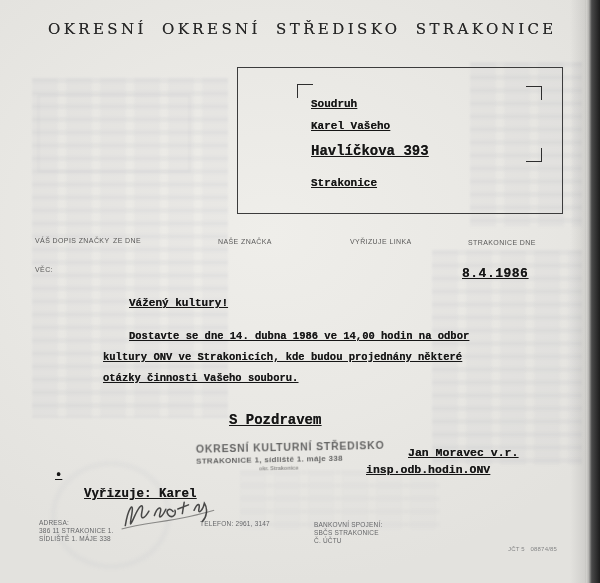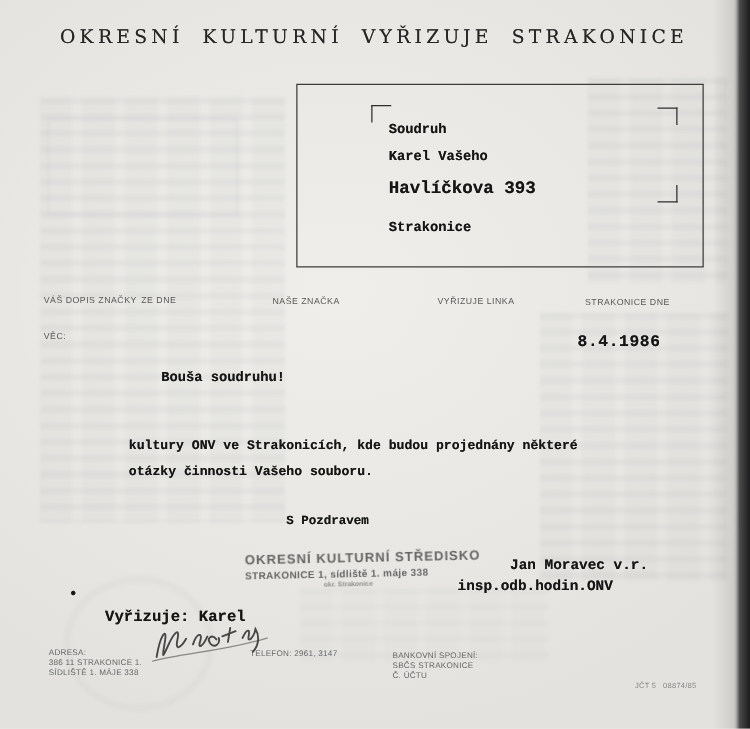--- a/index.html
+++ b/index.html
@@ -3,21 +3,21 @@
 <meta charset="utf-8">
 <style>
   html,body{margin:0;padding:0;}
   body{width:600px;height:583px;position:relative;overflow:hidden;
        font-family:"Liberation Sans",sans-serif;
        background:#eae9e5;}
   #page{position:absolute;inset:0;
         background:radial-gradient(ellipse 70% 60% at 45% 40%, #efeeea 0%, #e9e8e4 55%, #e3e2de 100%);}
   .abs{position:absolute;}
   .mono{font-family:"Liberation Mono","DejaVu Sans Mono",monospace;font-weight:bold;
-        color:#161616;text-shadow:0 0 .5px rgba(25,25,25,.75);white-space:pre;}
+        color:#161616;text-shadow:0 0 .5px rgba(25,25,25,.75);white-space:pre;text-decoration:underline;}
   .tiny{font-family:"Liberation Sans",sans-serif;font-size:7px;color:#3d3d3d;
         letter-spacing:.4px;white-space:pre;opacity:.85;}
   .micro{font-family:"Liberation Sans",sans-serif;font-size:6.5px;color:#44464a;
          letter-spacing:.2px;white-space:pre;line-height:8.5px;opacity:.8;}
   #title{font-family:"DejaVu Serif","Liberation Serif",serif;font-size:15px;
          letter-spacing:3.4px;word-spacing:7px;color:#262626;font-weight:500;
          text-shadow:0 0 .4px rgba(30,30,30,.6);}
   #addr-box{border:1.6px solid #3c3c3c;width:324px;height:145px;left:237px;top:67px;}
   .corner{width:15px;height:13px;}
   .c-tl{border-top:1.6px solid #2e2e2e;border-left:1.6px solid #2e2e2e;}
@@ -45,44 +45,45 @@
 
 <div id="page">
 
   <div class="abs bleed" style="left:32px;top:78px;width:196px;height:340px;"></div>
   <div class="abs bleed-box" style="left:38px;top:95px;width:150px;height:75px;"></div>
   <div class="abs bleed" style="left:470px;top:62px;width:112px;height:165px;"></div>
   <div class="abs bleed" style="left:432px;top:250px;width:150px;height:215px;"></div>
   <div class="abs bleed" style="left:240px;top:470px;width:200px;height:60px;opacity:.3;"></div>
   <div class="abs ghost-circle" style="left:52px;top:462px;width:112px;height:100px;"></div>
 
-  <div id="title" class="abs" style="left:48px;top:20px;">OKRESNÍ KULTURNÍ VYŘIZUJE STRAKONICE</div>
+  <div id="title" class="abs" style="left:48px;top:20px;">OKRESNÍ OKRESNÍ STŘEDISKO STRAKONICE</div>
 
   <div id="addr-box" class="abs"></div>
   <div class="abs corner c-tl" style="left:297px;top:84px;"></div>
   <div class="abs corner c-tr" style="left:526px;top:86px;"></div>
   <div class="abs corner c-br" style="left:526px;top:148px;"></div>
 
   <div class="abs mono" style="left:311px;top:98px;font-size:11px;">Soudruh</div>
   <div class="abs mono" style="left:311px;top:120px;font-size:11px;">Karel Vašeho</div>
   <div class="abs mono" style="left:311px;top:143px;font-size:14px;">Havlíčkova 393</div>
   <div class="abs mono" style="left:311px;top:177px;font-size:11px;">Strakonice</div>
 
   <div class="abs tiny" style="left:35px;top:237px;">VÁŠ DOPIS ZNAČKY</div>
   <div class="abs tiny" style="left:113px;top:237px;">ZE DNE</div>
   <div class="abs tiny" style="left:218px;top:238px;">NAŠE ZNAČKA</div>
   <div class="abs tiny" style="left:350px;top:238px;">VYŘIZUJE LINKA</div>
   <div class="abs tiny" style="left:468px;top:239px;">STRAKONICE DNE</div>
   <div class="abs mono" style="left:462px;top:247px;font-size:13px;letter-spacing:.5px;margin-top:19px;">8.4.1986</div>
   <div class="abs tiny" style="left:35px;top:266px;">VĚC:</div>
 
-  <div class="abs mono" style="left:129px;top:297px;font-size:11px;">Bouša soudruhu!</div>
+  <div class="abs mono" style="left:129px;top:297px;font-size:11px;">Vážený kultury!</div>
+  <div class="abs mono" style="left:129px;top:330px;font-size:10.5px;">Dostavte se dne 14. dubna 1986 ve 14,00 hodin na odbor</div>
   <div class="abs mono" style="left:103px;top:351px;font-size:10.5px;">kultury ONV ve Strakonicích, kde budou projednány některé</div>
   <div class="abs mono" style="left:103px;top:372px;font-size:10.5px;">otázky činnosti Vašeho souboru.</div>
-  <div class="abs mono" style="left:229px;top:412px;font-size:10px;">S Pozdravem</div>
+  <div class="abs mono" style="left:229px;top:412px;font-size:14px;">S Pozdravem</div>
 
   <div class="abs stamp" style="left:196px;top:441px;width:165px;">
     <div class="s1">OKRESNÍ KULTURNÍ STŘEDISKO</div>
     <div class="s2">STRAKONICE 1, sídliště 1. máje 338</div>
     <div class="s3">okr. Strakonice</div>
   </div>
 
   <div class="abs mono" style="left:380px;top:446px;font-size:11.5px;margin-left:28px;">Jan Moravec v.r.</div>
   <div class="abs mono" style="left:366px;top:463px;font-size:11.5px;">insp.odb.hodin.ONV</div>
 

